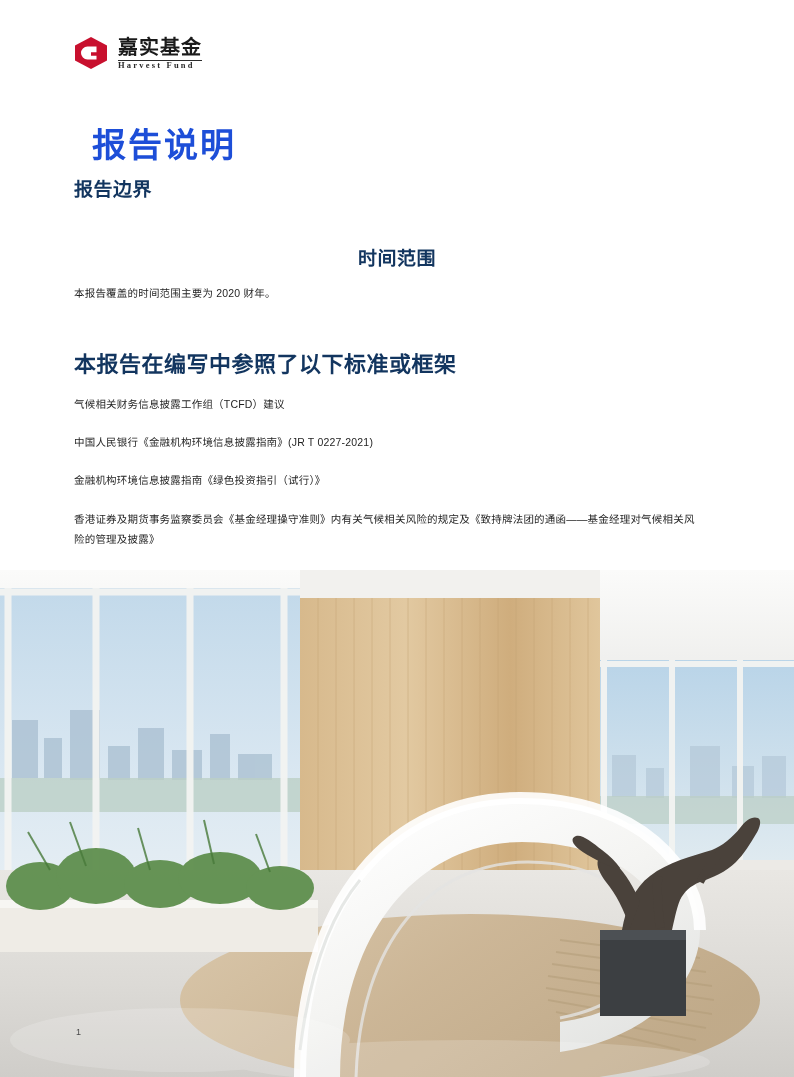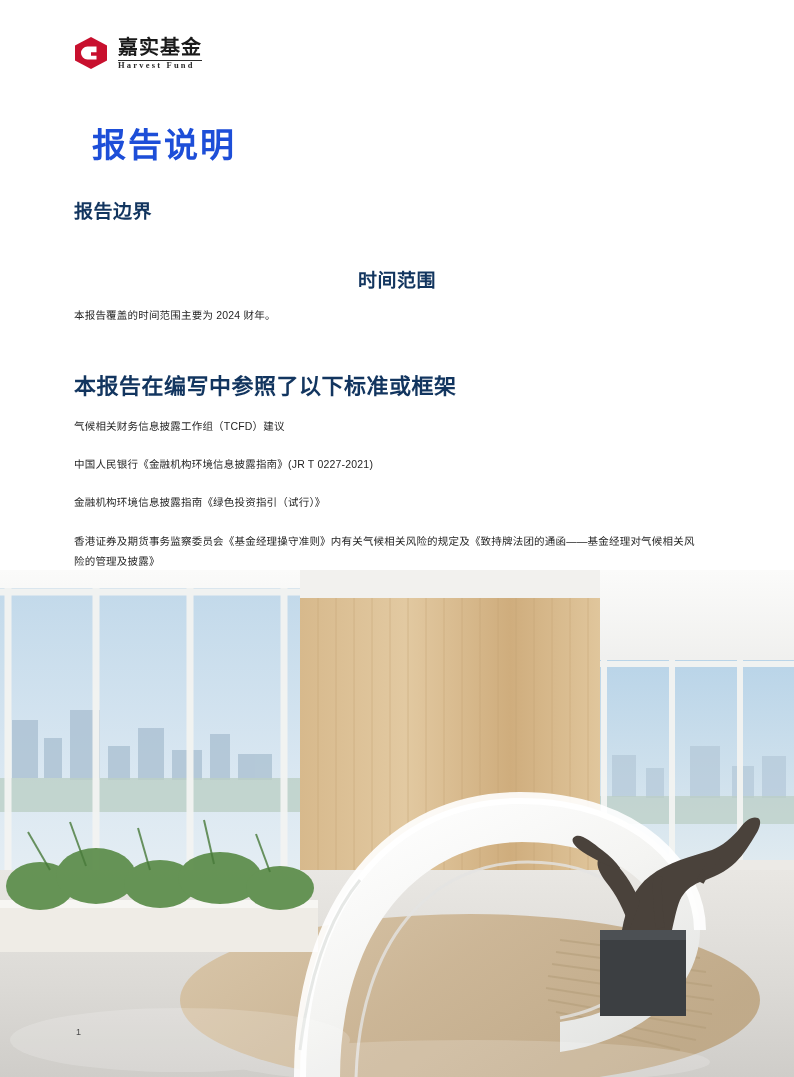--- a/index.html
+++ b/index.html
@@ -74,21 +74,21 @@
     font-size: 34px;
     font-weight: bold;
     color: #1d4ed8;
     letter-spacing: 2px;
     margin: 8px;
   }
 
   .content {
     position: absolute;
     left: 74px;
-    top: 196px;
+    top: 174px;
     width: 646px;
   }
 
   h2.section-head {
     font-size: 19px;
     font-weight: bold;
     color: #12355f;
     margin: 0 0 14px 0;
     letter-spacing: 0.5px;
   }
@@ -166,21 +166,21 @@
     </div>
   </div>
 
   <h1 class="title-main">报告说明</h1>
 
   <div class="content">
 
     <h2 class="section-head">报告边界</h2>
 
     <h2 class="section-head second">时间范围</h2>
-    <p class="body-text">本报告覆盖的时间范围主要为 2024 财年。</p>
+    <p class="body-text">本报告覆盖的时间范围主要为 2020 财年。</p>
 
     <h2 class="section-head third">本报告在编写中参照了以下标准或框架</h2>
 
     <div class="std-list">
       <p>气候相关财务信息披露工作组（TCFD）建议</p>
       <p>中国人民银行《金融机构环境信息披露指南》(JR T 0227-2021)</p>
       <p>金融机构环境信息披露指南《绿色投资指引（试行）》</p>
       <p class="last">香港证券及期货事务监察委员会《基金经理操守准则》内有关气候相关风险的规定及《致持牌法团的通函——基金经理对气候相关风险的管理及披露》</p>
     </div>
   </div>

